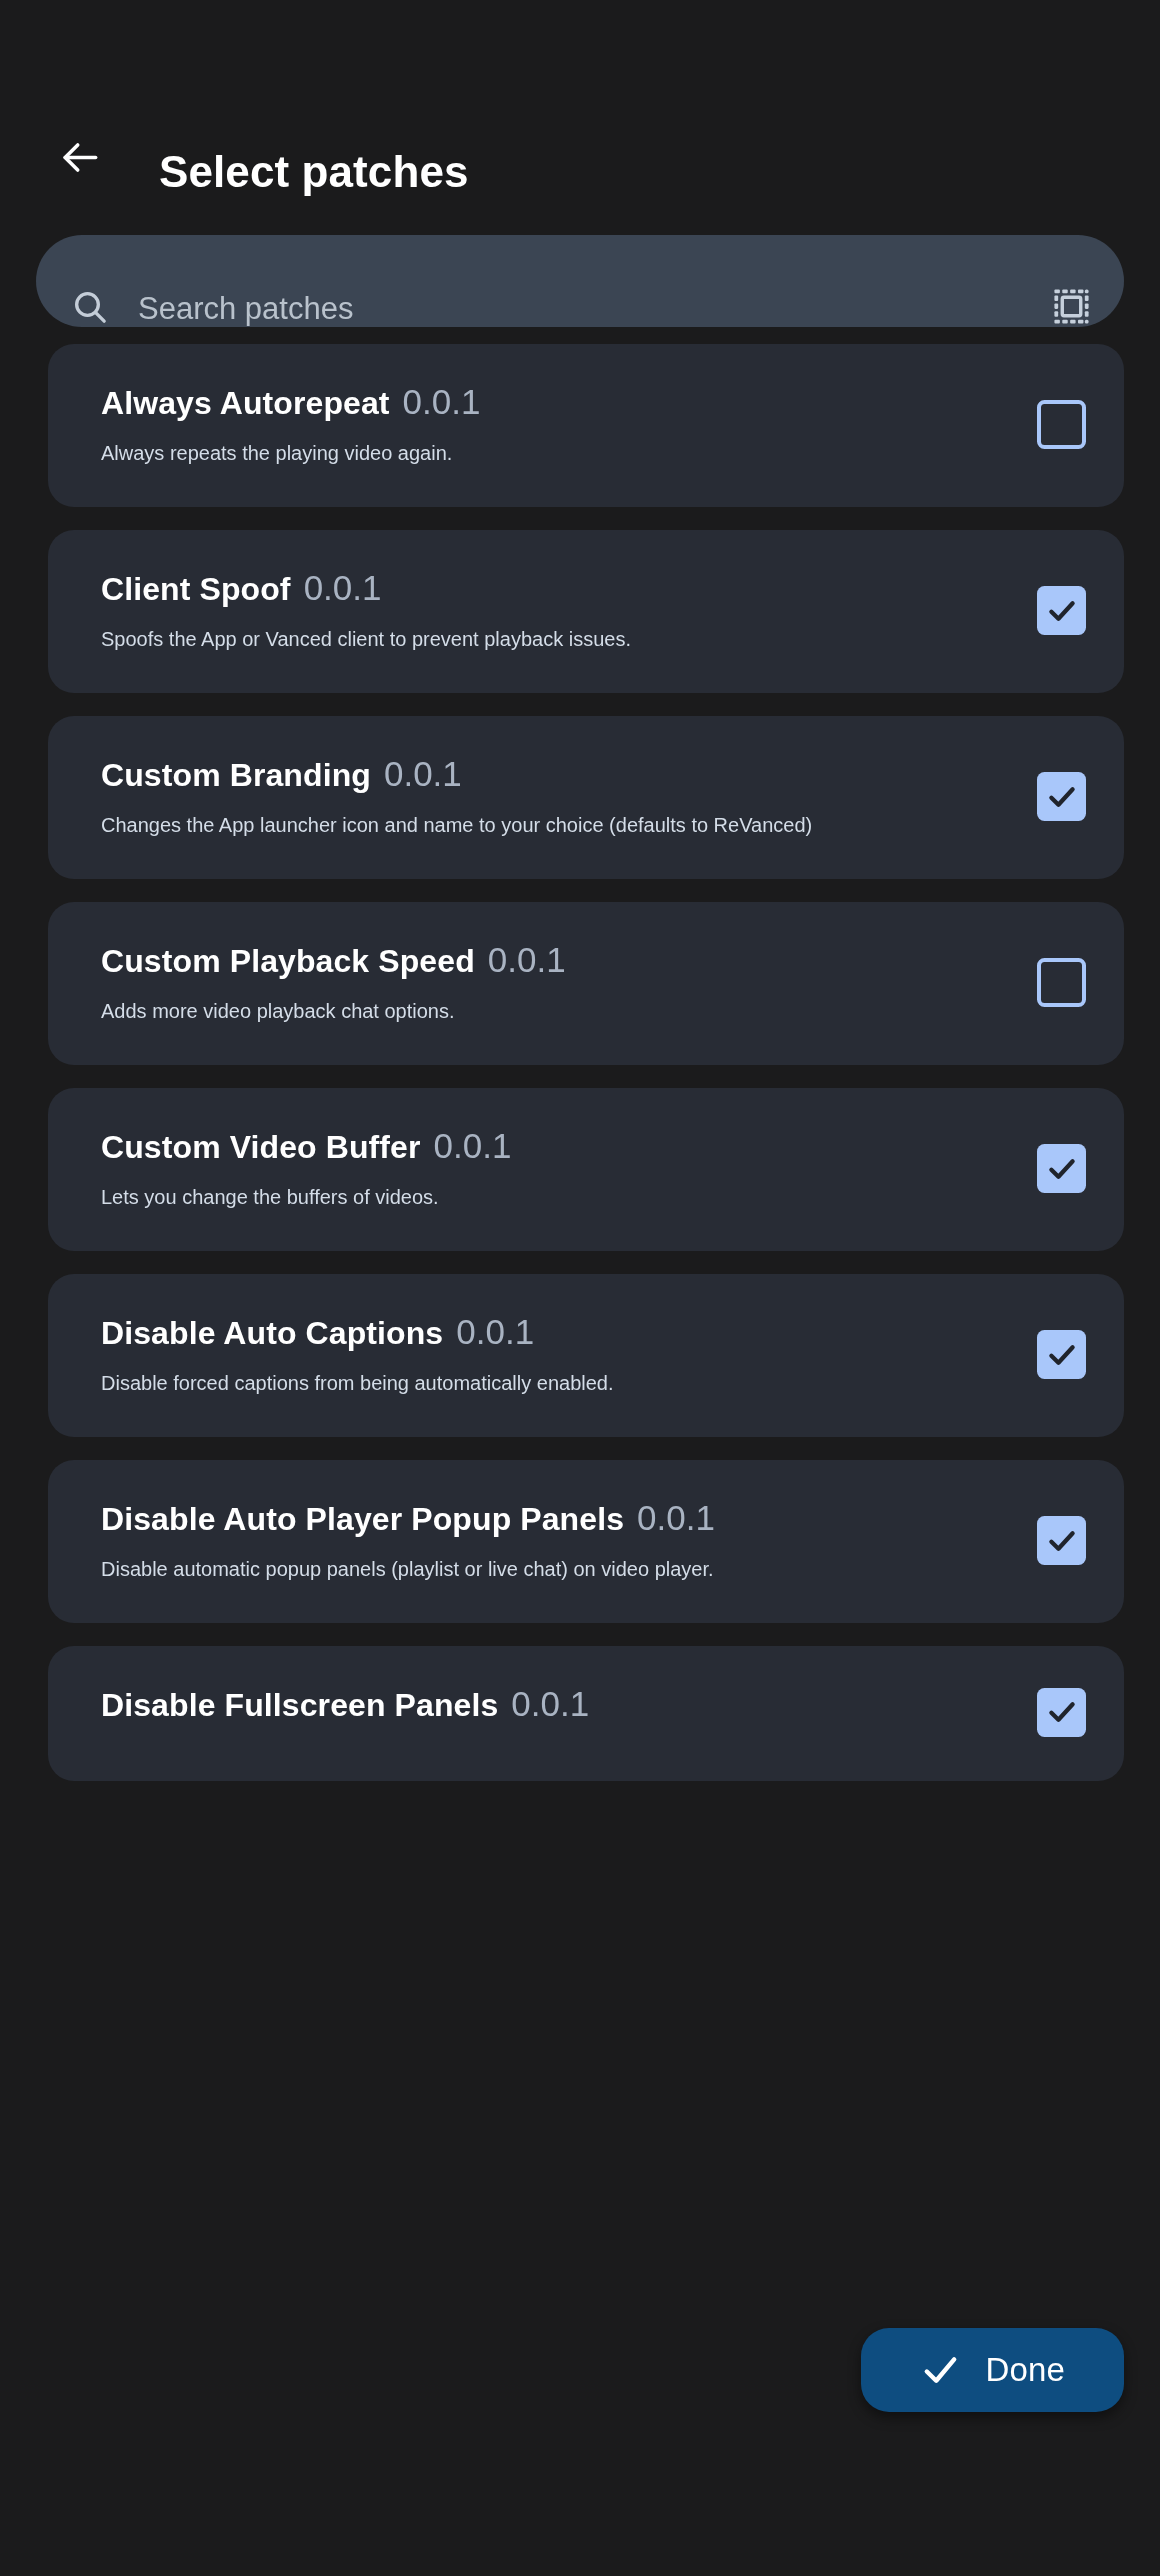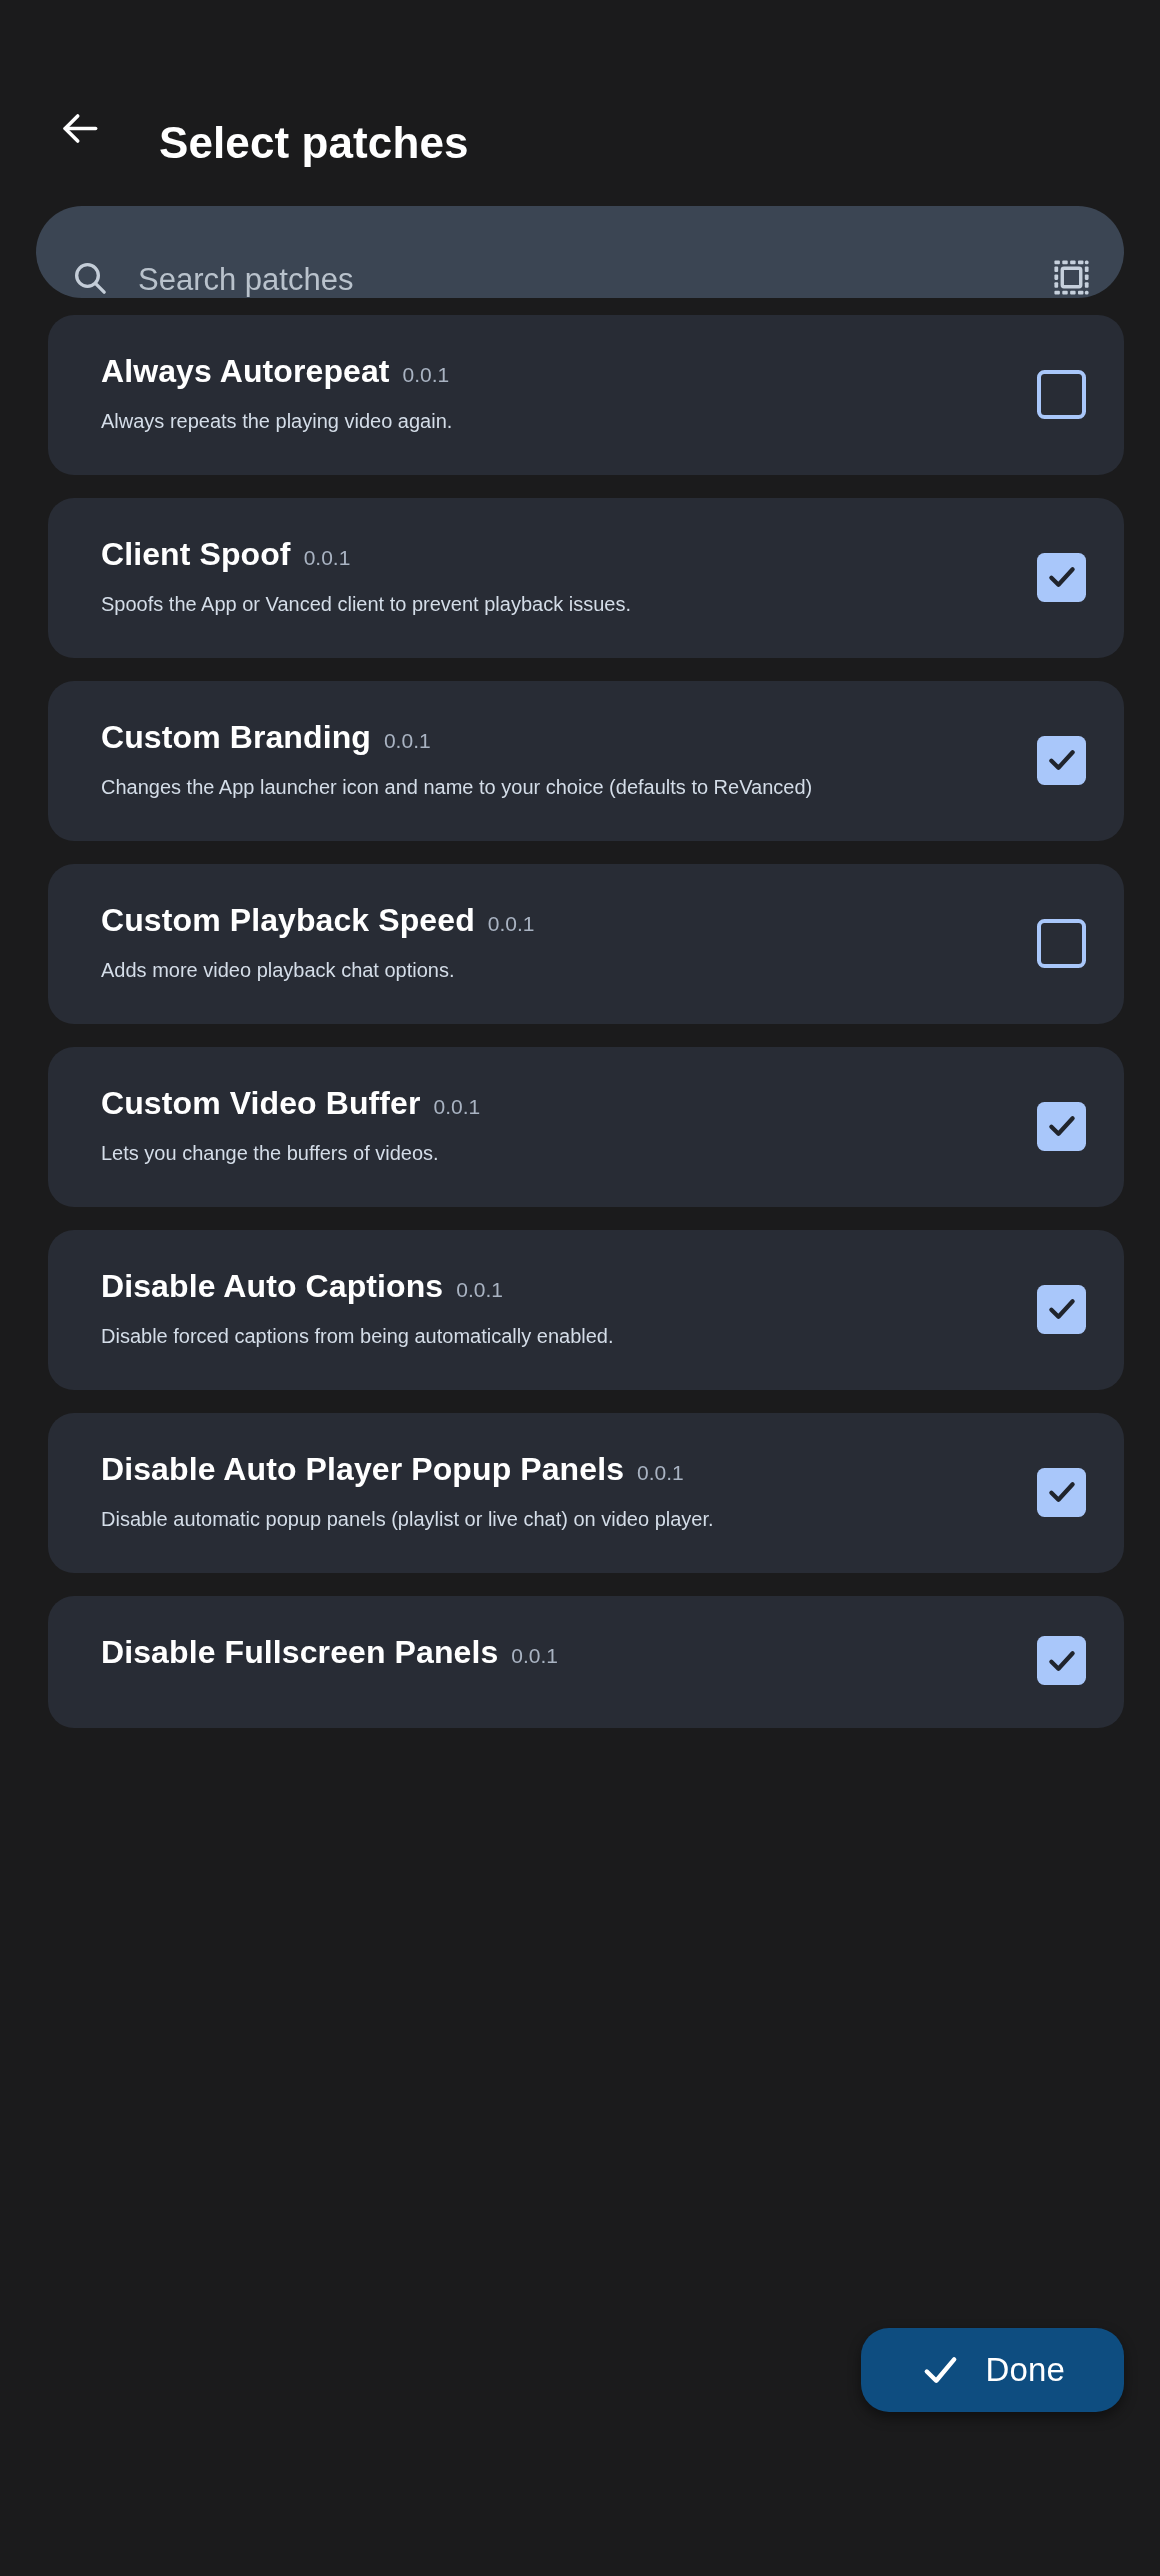--- a/index.html
+++ b/index.html
@@ -12,21 +12,21 @@
   }
 
   body {
     font-family: "Liberation Sans", sans-serif;
     color: #e3e2e6;
     position: relative;
   }
 
   
   .appbar {
-    height: 206px;
+    height: 235px;
     display: flex;
     align-items: flex-end;
     padding: 0 0 38px 0;
   }
   .back-btn {
     width: 79px;
     height: 79px;
     margin-left: 40px;
     display: flex;
     align-items: center;
@@ -94,21 +94,21 @@
     gap: 13px;
     margin-bottom: 17px;
   }
   .patch-name {
     font-size: 32px;
     font-weight: bold;
     color: #ffffff;
     letter-spacing: 0.1px;
   }
   .patch-version {
-    font-size: 21px;
+    font-size: 35px;
     font-weight: normal;
     color: #a9b3c2;
   }
   .patch-desc {
     font-size: 20px;
     line-height: 1.42;
     color: #d4dde8;
     max-width: 828px;
   }
 

